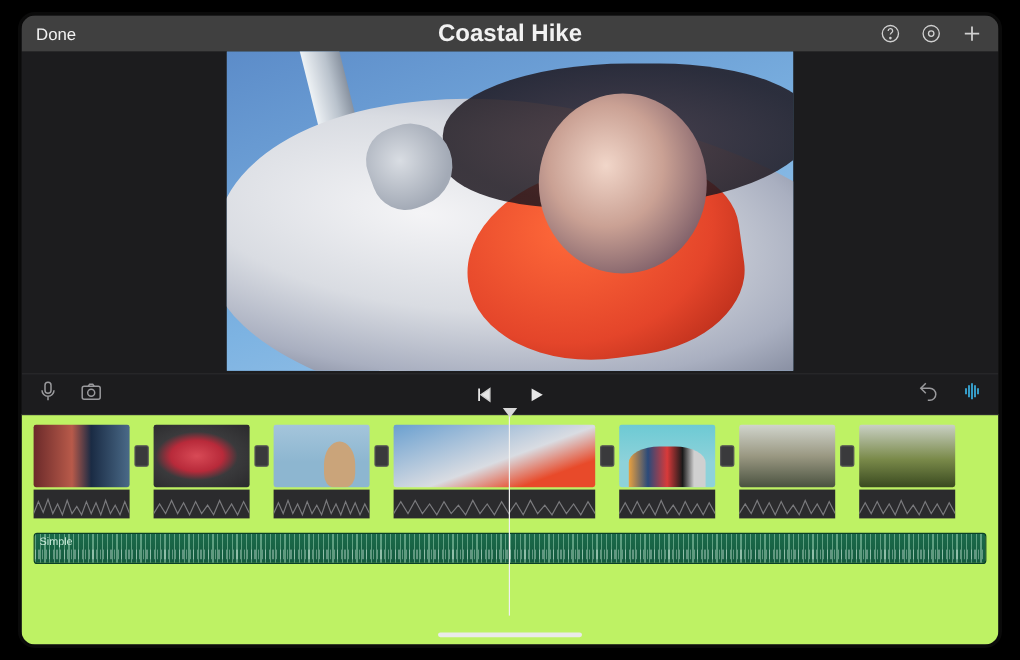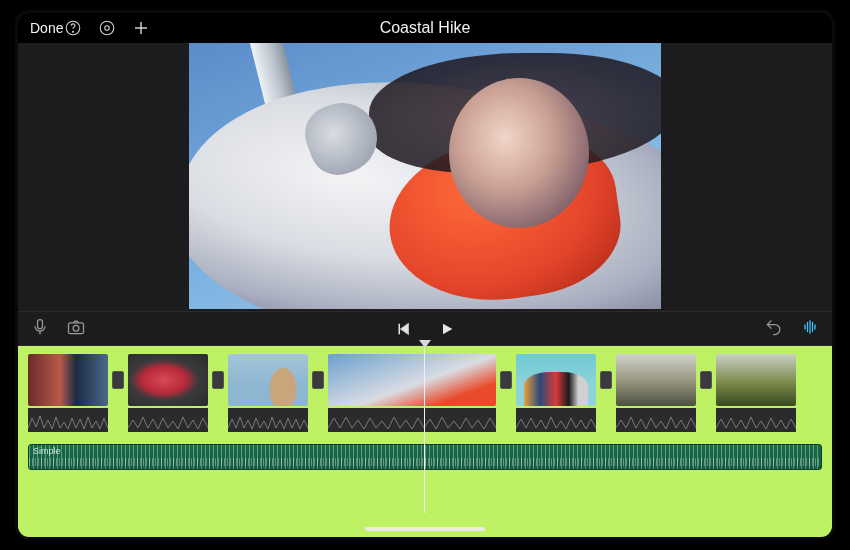--- a/index.html
+++ b/index.html
@@ -17,27 +17,28 @@
     border-radius: 14px;
     border: 3px solid #0a0a0a;
     box-shadow: 0 0 4px rgba(0,0,0,.6);
     display: flex; flex-direction: column;
     overflow: hidden;
     position: relative;
   }
   .topbar {
     height: 30px;
     display: flex; align-items: center;
+    justify-content: space-between;
     padding: 0 12px;
-    background: #000000;
+    background: #404040;
     color: #f2f2f2;
     font-size: 14px;
   }
   .topbar .left, .topbar .right { display:flex; align-items:center; gap:14px; }
-  .topbar .title { position:absolute; left:0; right:0; text-align:center; font-size:16px; color:#f2f2f2; pointer-events:none; }
+  .topbar .title { position:absolute; left:0; right:0; text-align:center; font-size:20px; color:#f2f2f2; pointer-events:none;font-weight:bold; }
   .icon-btn { width:20px; height:20px; display:flex; align-items:center; justify-content:center; color:#d0d0d0; cursor:pointer; }
   .icon-btn svg { width:18px; height:18px; stroke:#d0d0d0; fill:none; stroke-width:1.5; }
   .plus svg { stroke-width:2; }
   .preview-area {
     flex: 0 0 268px;
     background: #1c1c1e;
     display:flex; align-items:flex-start; justify-content:center;
   }
   .preview-frame {
     width: 472px; height: 266px;

